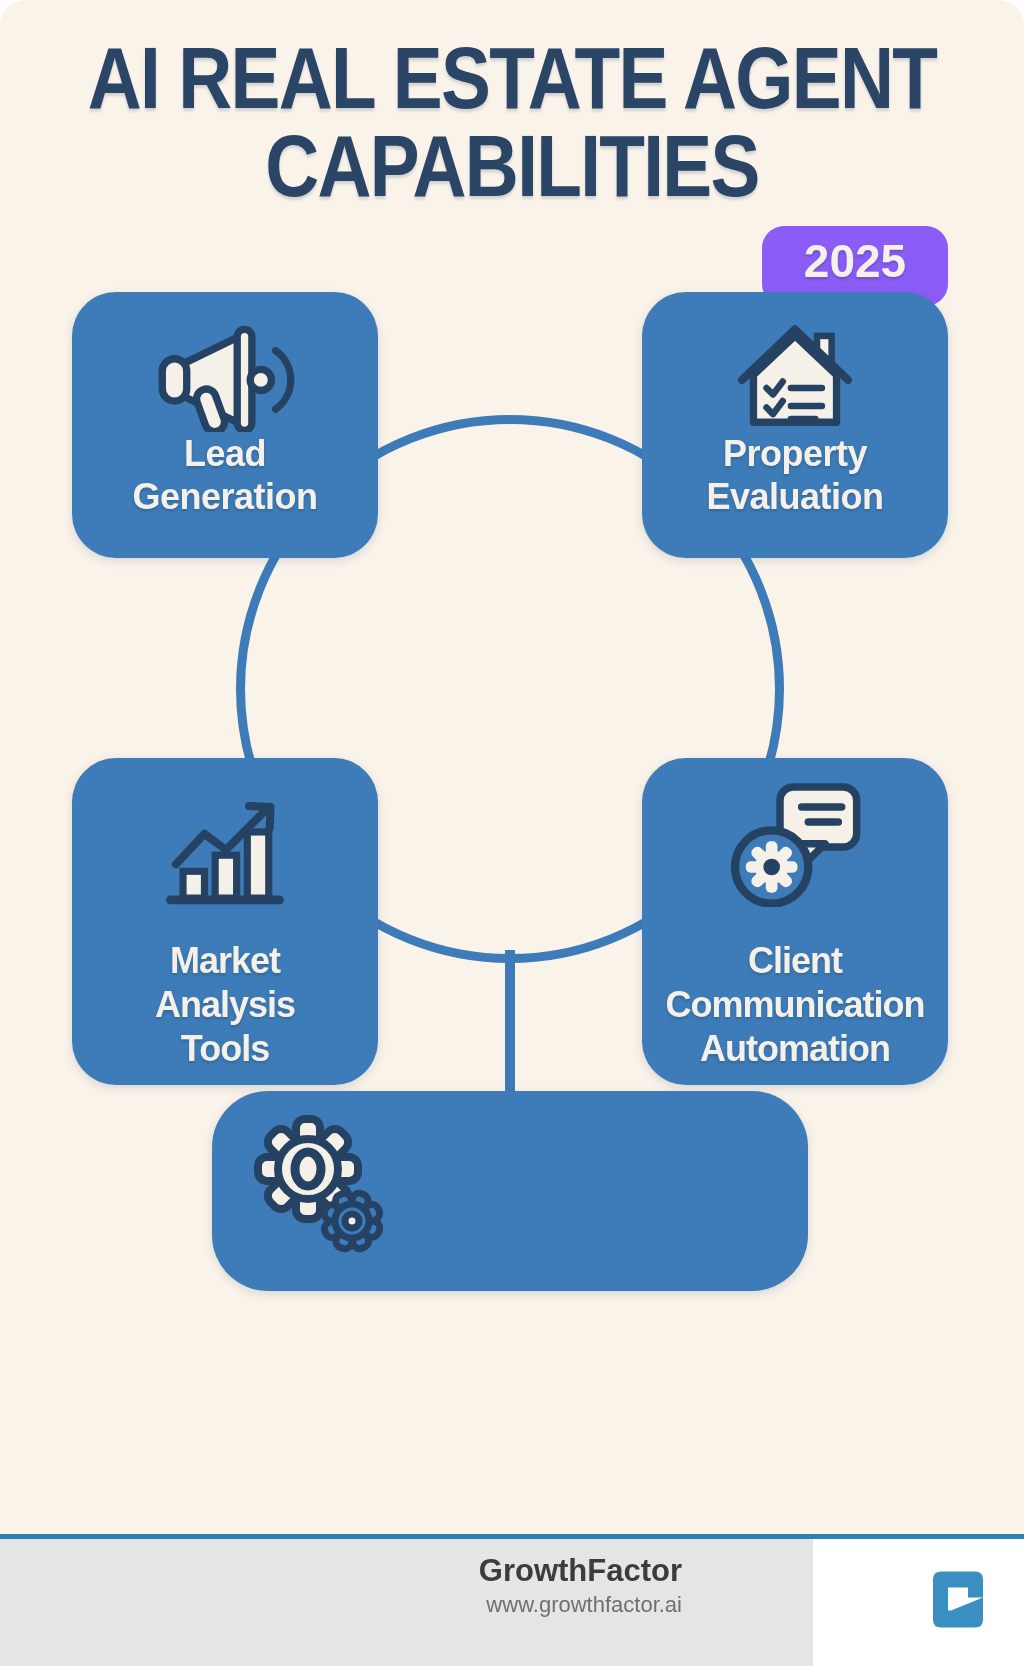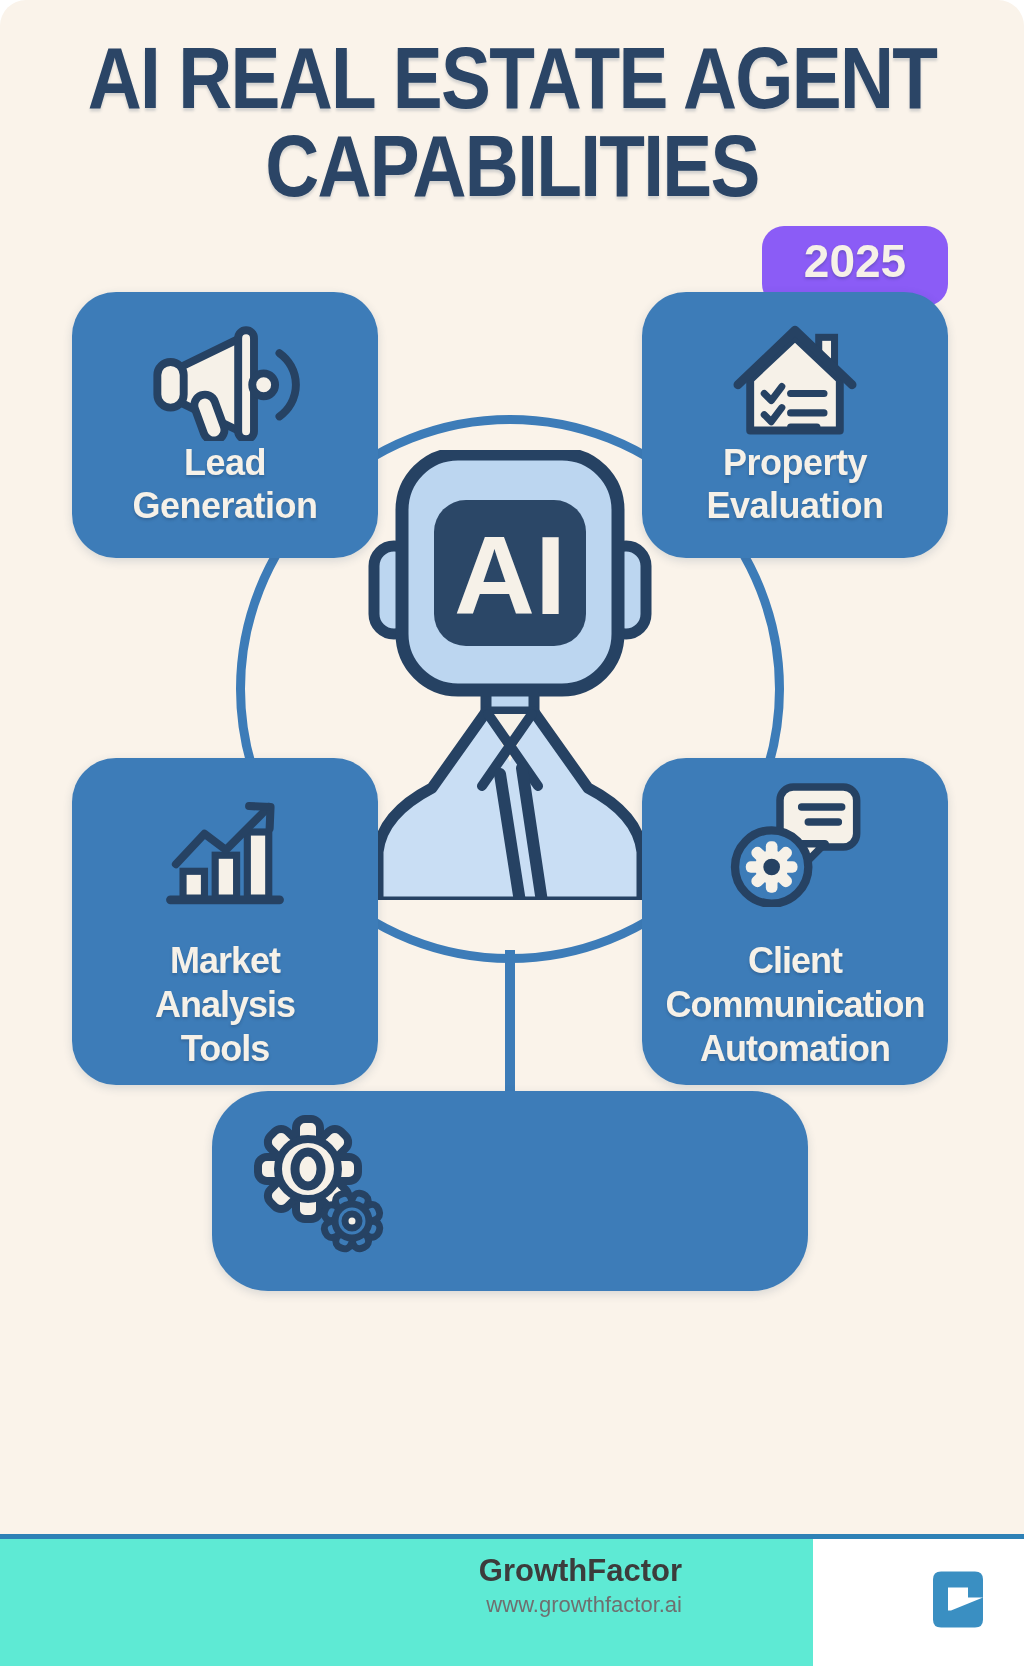--- a/index.html
+++ b/index.html
@@ -32,21 +32,21 @@
   .card{
     position:absolute;background:#3d7cb8;border-radius:44px;
     box-shadow:0 3px 10px rgba(38,66,99,.16);
     display:flex;flex-direction:column;align-items:center;box-sizing:border-box;
   }
   .card .label{
     margin-top:auto;text-align:center;color:#f6f1e8;font-weight:700;
     text-shadow:0 2px 3px rgba(30,50,80,.28);
   }
   .card-top{width:306px;height:266px;top:292px;padding-top:26px;}
-  .card-top .label{font-size:36px;line-height:43px;letter-spacing:-.5px;margin-bottom:31px;}
+  .card-top .label{font-size:36px;line-height:43px;letter-spacing:-.5px;margin-bottom:40px;}
   .card-mid{width:306px;height:327px;top:758px;padding-top:24px;}
   .card-mid .label{font-size:36px;line-height:44px;letter-spacing:-1px;margin-bottom:14px;margin-top:32px;}
   .card-lead{left:72px;}
   .card-property{left:642px;}
   .card-market{left:72px;}
   .card-client{left:642px;}
   .badge{
     position:absolute;left:762px;top:226px;width:186px;height:80px;
     background:#8b5cf6;border-radius:22px;color:#f6f1e8;font-weight:700;
     font-size:46px;text-align:center;line-height:70px;
@@ -62,55 +62,41 @@
     text-shadow:0 2px 3px rgba(30,50,80,.28);
   }
   
   .caption{
     position:absolute;top:1316px;left:0;width:1020px;text-align:center;
     color:#2b4566;font-weight:700;font-size:54px;line-height:68px;
     letter-spacing:-1px;text-shadow:0 3px 3px rgba(40,60,90,.2);
   }
   
   .footer-rule{position:absolute;left:0;top:1534px;width:1024px;height:5px;background:#2e81b6;}
-  .footer{position:absolute;left:0;top:1539px;width:813px;height:127px;background:#5eead4;}
+  .footer{position:absolute;left:0;top:1539px;width:813px;height:127px;background:#e5e5e5;}
   .brand-block{position:absolute;right:131px;top:14px;text-align:right;}
   .brand-name{font-size:31px;font-weight:700;color:#3c3c3c;line-height:36px;}
   .brand-url{font-size:22px;font-weight:400;color:#6f6f6f;line-height:32px;}
   .brand-logo{position:absolute;left:933px;top:32px;width:50px;height:57px;}
   svg{display:block;}
 </style>
 </head>
 <body>
 
 <div class="canvas">
   <div class="paper"></div>
 
   <div class="title">
     <div>AI REAL ESTATE AGENT</div>
     <div>CAPABILITIES</div>
   </div>
 
   <div class="big-circle"></div>
   <div class="connector"></div>
 
-  <div class="robot">
-    <svg width="340" height="450" viewBox="0 0 340 450">
-      <rect x="34" y="96" width="40" height="88" rx="20" fill="#bcd6f0" stroke="#264263" stroke-width="11"></rect>
-      <rect x="266" y="96" width="40" height="88" rx="20" fill="#bcd6f0" stroke="#264263" stroke-width="11"></rect>
-      <rect x="146" y="236" width="48" height="44" fill="#bcd6f0" stroke="#264263" stroke-width="11"></rect>
-      <path d="M 38,452 L 38,402 Q 42,364 92,338 L 146,262 L 194,262 L 248,338 Q 298,364 302,402 L 302,452 Z" fill="#c9def4" stroke="#264263" stroke-width="11" stroke-linejoin="round"></path>
-      <polygon points="148,264 192,264 170,312" fill="#f6f1e8"></polygon>
-      <path d="M 148,264 L 198,336 M 192,264 L 142,336" stroke="#264263" stroke-width="10" stroke-linecap="round" fill="none"></path>
-      <path d="M 160,324 L 180,452 M 182,318 L 202,452" stroke="#264263" stroke-width="12" stroke-linecap="round" fill="none"></path>
-      <rect x="62" y="4" width="216" height="236" rx="56" fill="#bcd6f0" stroke="#264263" stroke-width="13"></rect>
-      <rect x="94" y="50" width="152" height="146" rx="32" fill="#2b4767"></rect>
-      <text x="170" y="164" font-size="112" font-weight="bold" fill="#f6f1e8" text-anchor="middle" font-family="Liberation Sans, sans-serif">AI</text>
-    </svg>
-  </div>
 
   <div class="badge">2025</div>
 
   <div class="card card-top card-lead">
     <svg width="170" height="140" viewBox="0 0 170 140">
       <path d="M 34,56 L 104,22 L 104,130 L 34,96 Z" fill="#f6f1e8" stroke="#264263" stroke-width="9" stroke-linejoin="round"></path>
       <rect x="8" y="50" width="30" height="52" rx="15" fill="#f6f1e8" stroke="#264263" stroke-width="9"></rect>
       <g transform="translate(58,88) rotate(-20)">
         <rect x="-12" y="0" width="24" height="54" rx="12" fill="#f6f1e8" stroke="#264263" stroke-width="9"></rect>
       </g>

